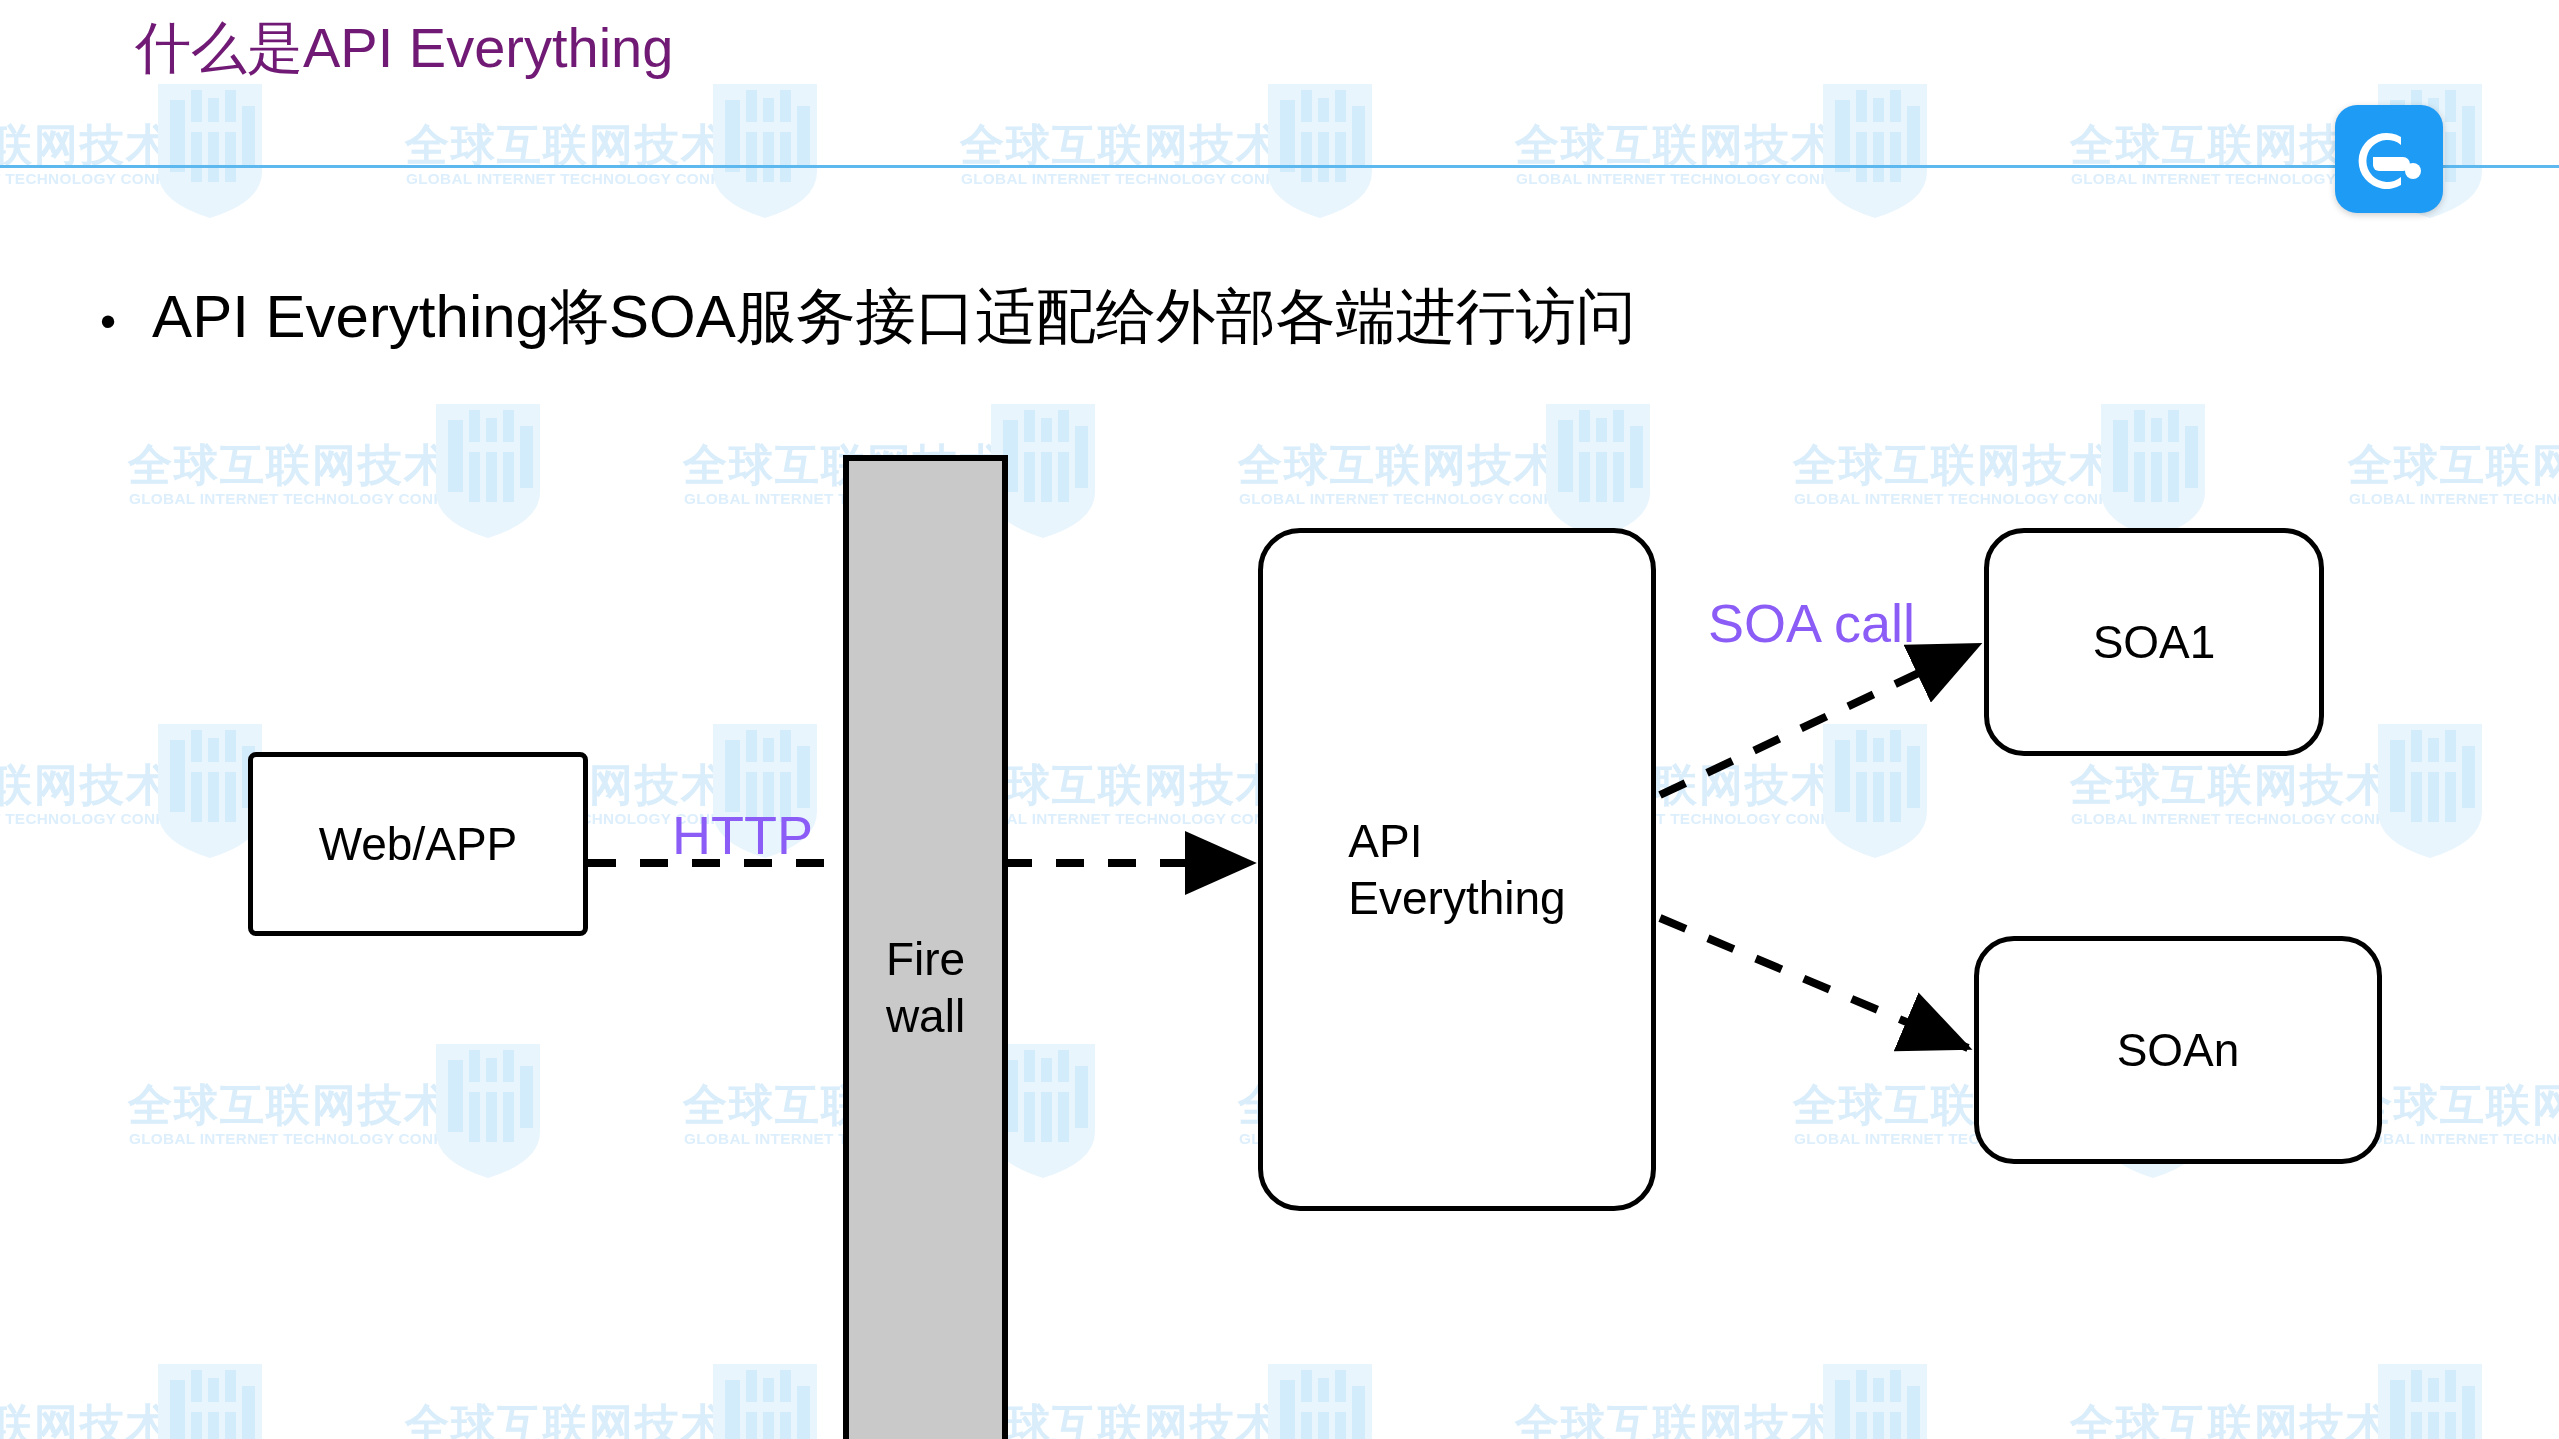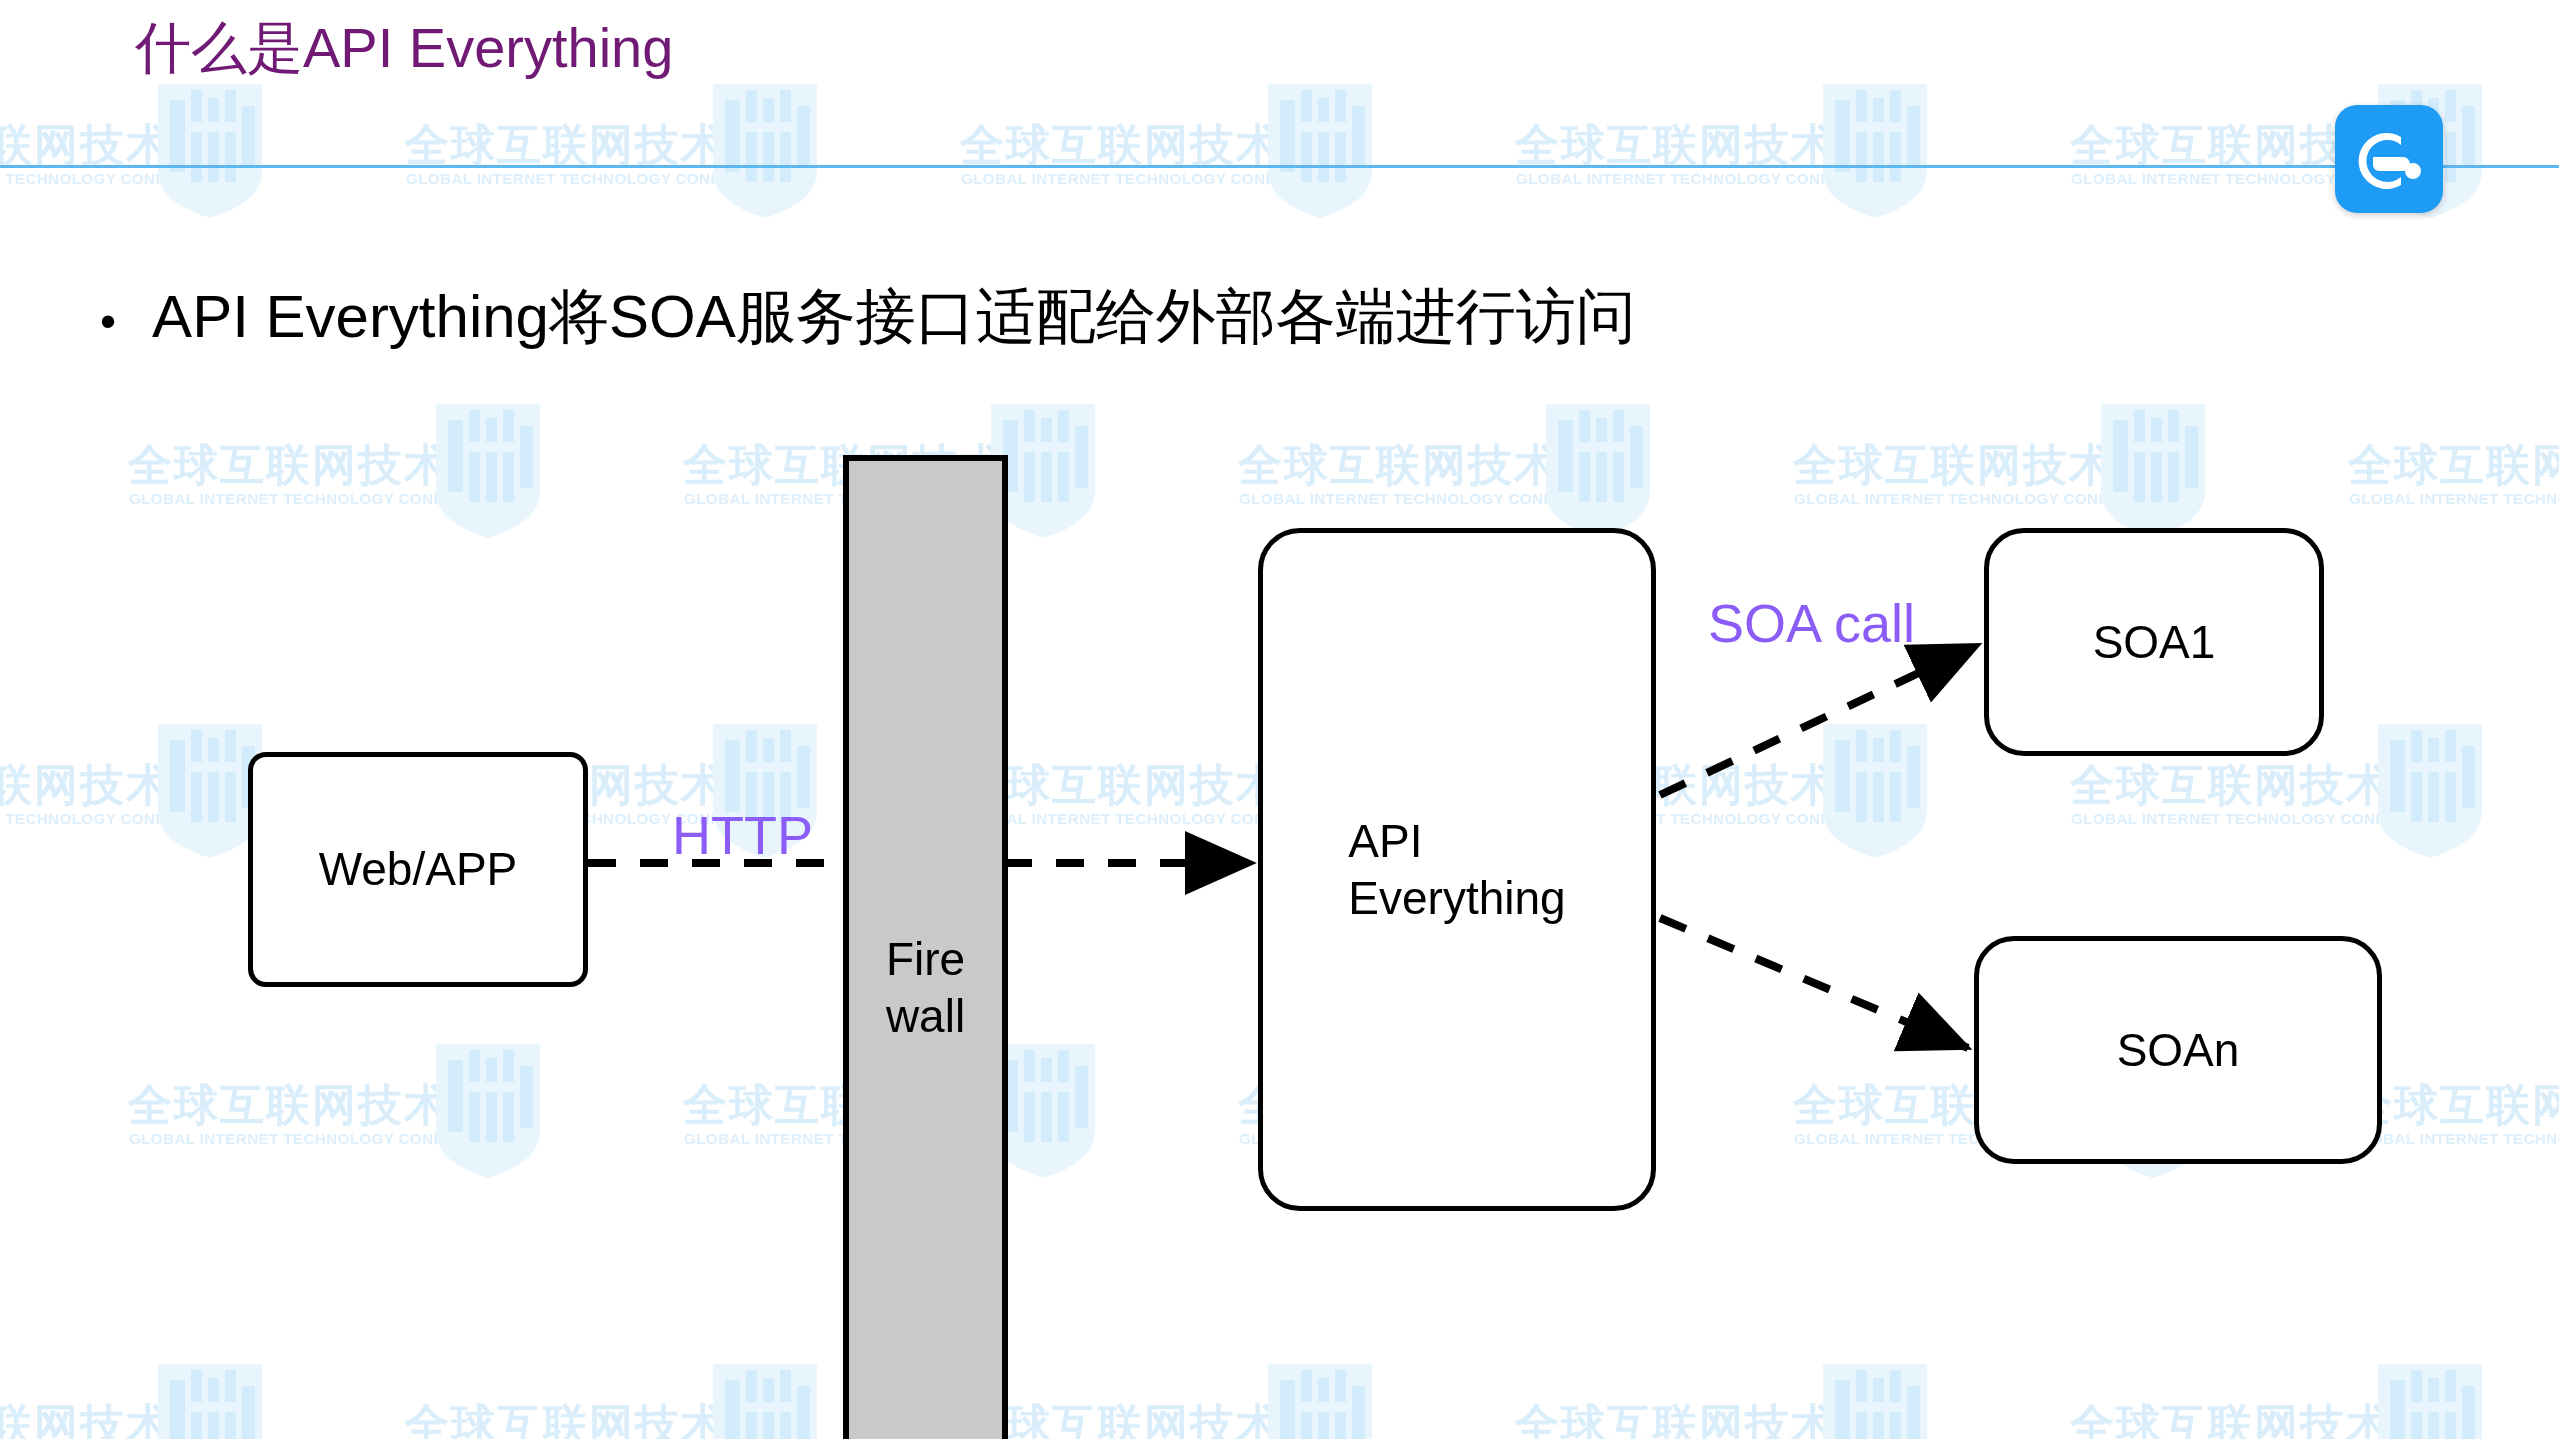--- a/index.html
+++ b/index.html
@@ -133,22 +133,22 @@
     display: flex;
     align-items: center;
     justify-content: center;
     color: #000;
     font-size: 46px;
     line-height: 1.22;
     z-index: 3;
   }
   #node-webapp {
     left: 248px; top: 752px;
-    width: 340px; height: 235px;
-    border-radius: 18px;
+    width: 340px; height: 184px;
+    border-radius: 8px;
   }
   #node-firewall {
     left: 843px; top: 455px;
     width: 165px; height: 1065px;
     background: #c9c9c9;
     border-radius: 0;
     border-width: 6px;
   }
   #node-firewall .node-label { z-index: 5; }
   #node-api {

